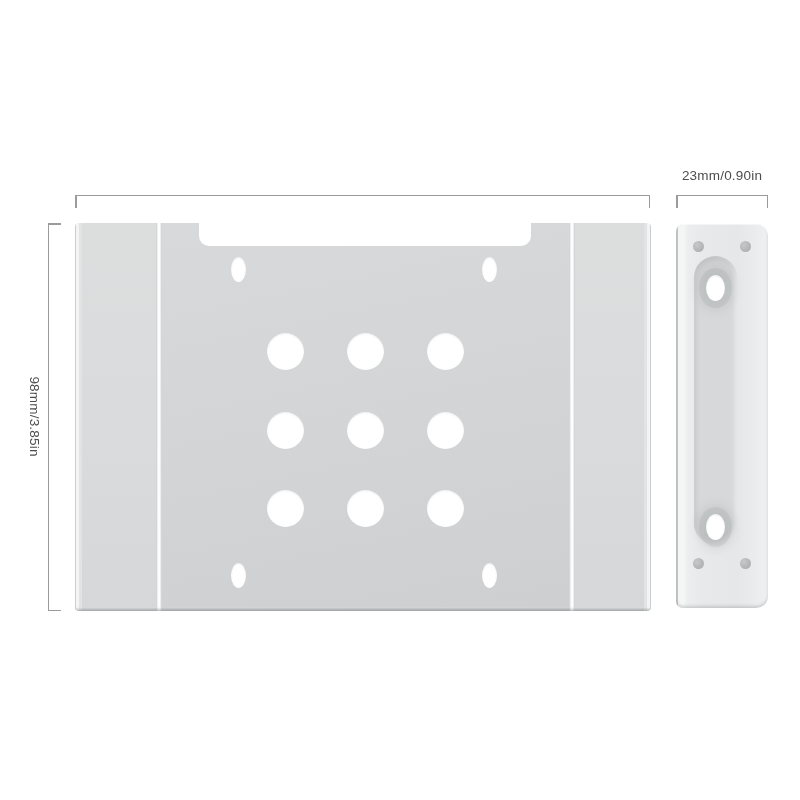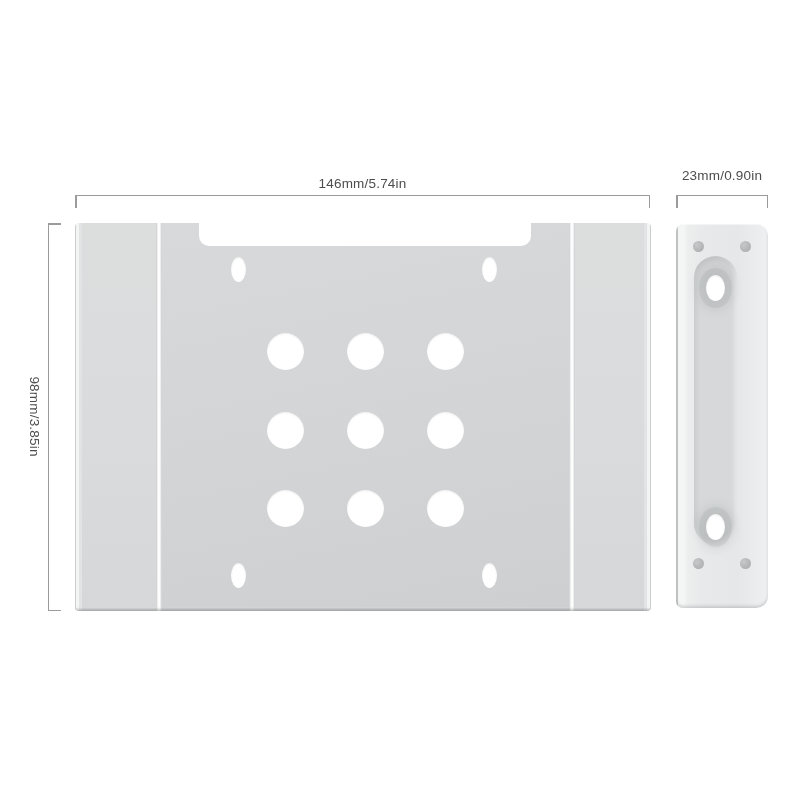--- a/index.html
+++ b/index.html
@@ -77,21 +77,20 @@
     box-shadow:0 0 0 7px rgba(160,164,166,.22), 0 0 10px 9px rgba(150,154,156,.22),
                inset 0 1px 2px rgba(0,0,0,.08);}
   .slot-hole.top{left:12px;top:19px;}
   .slot-hole.bottom{left:12px;top:258px;}
 </style>
 </head>
 <body>
 
 <div class="canvas">
 
-  <div class="dim-label" id="width-dim-label">146mm/5.74in</div>
   <div class="dim-h" id="width-dim">
     <div class="tick left"></div>
     <div class="tick right"></div>
   </div>
 
   <div class="dim-label" id="depth-dim-label">23mm/0.90in</div>
   <div class="dim-h" id="depth-dim">
     <div class="tick left"></div>
     <div class="tick right"></div>
   </div>

